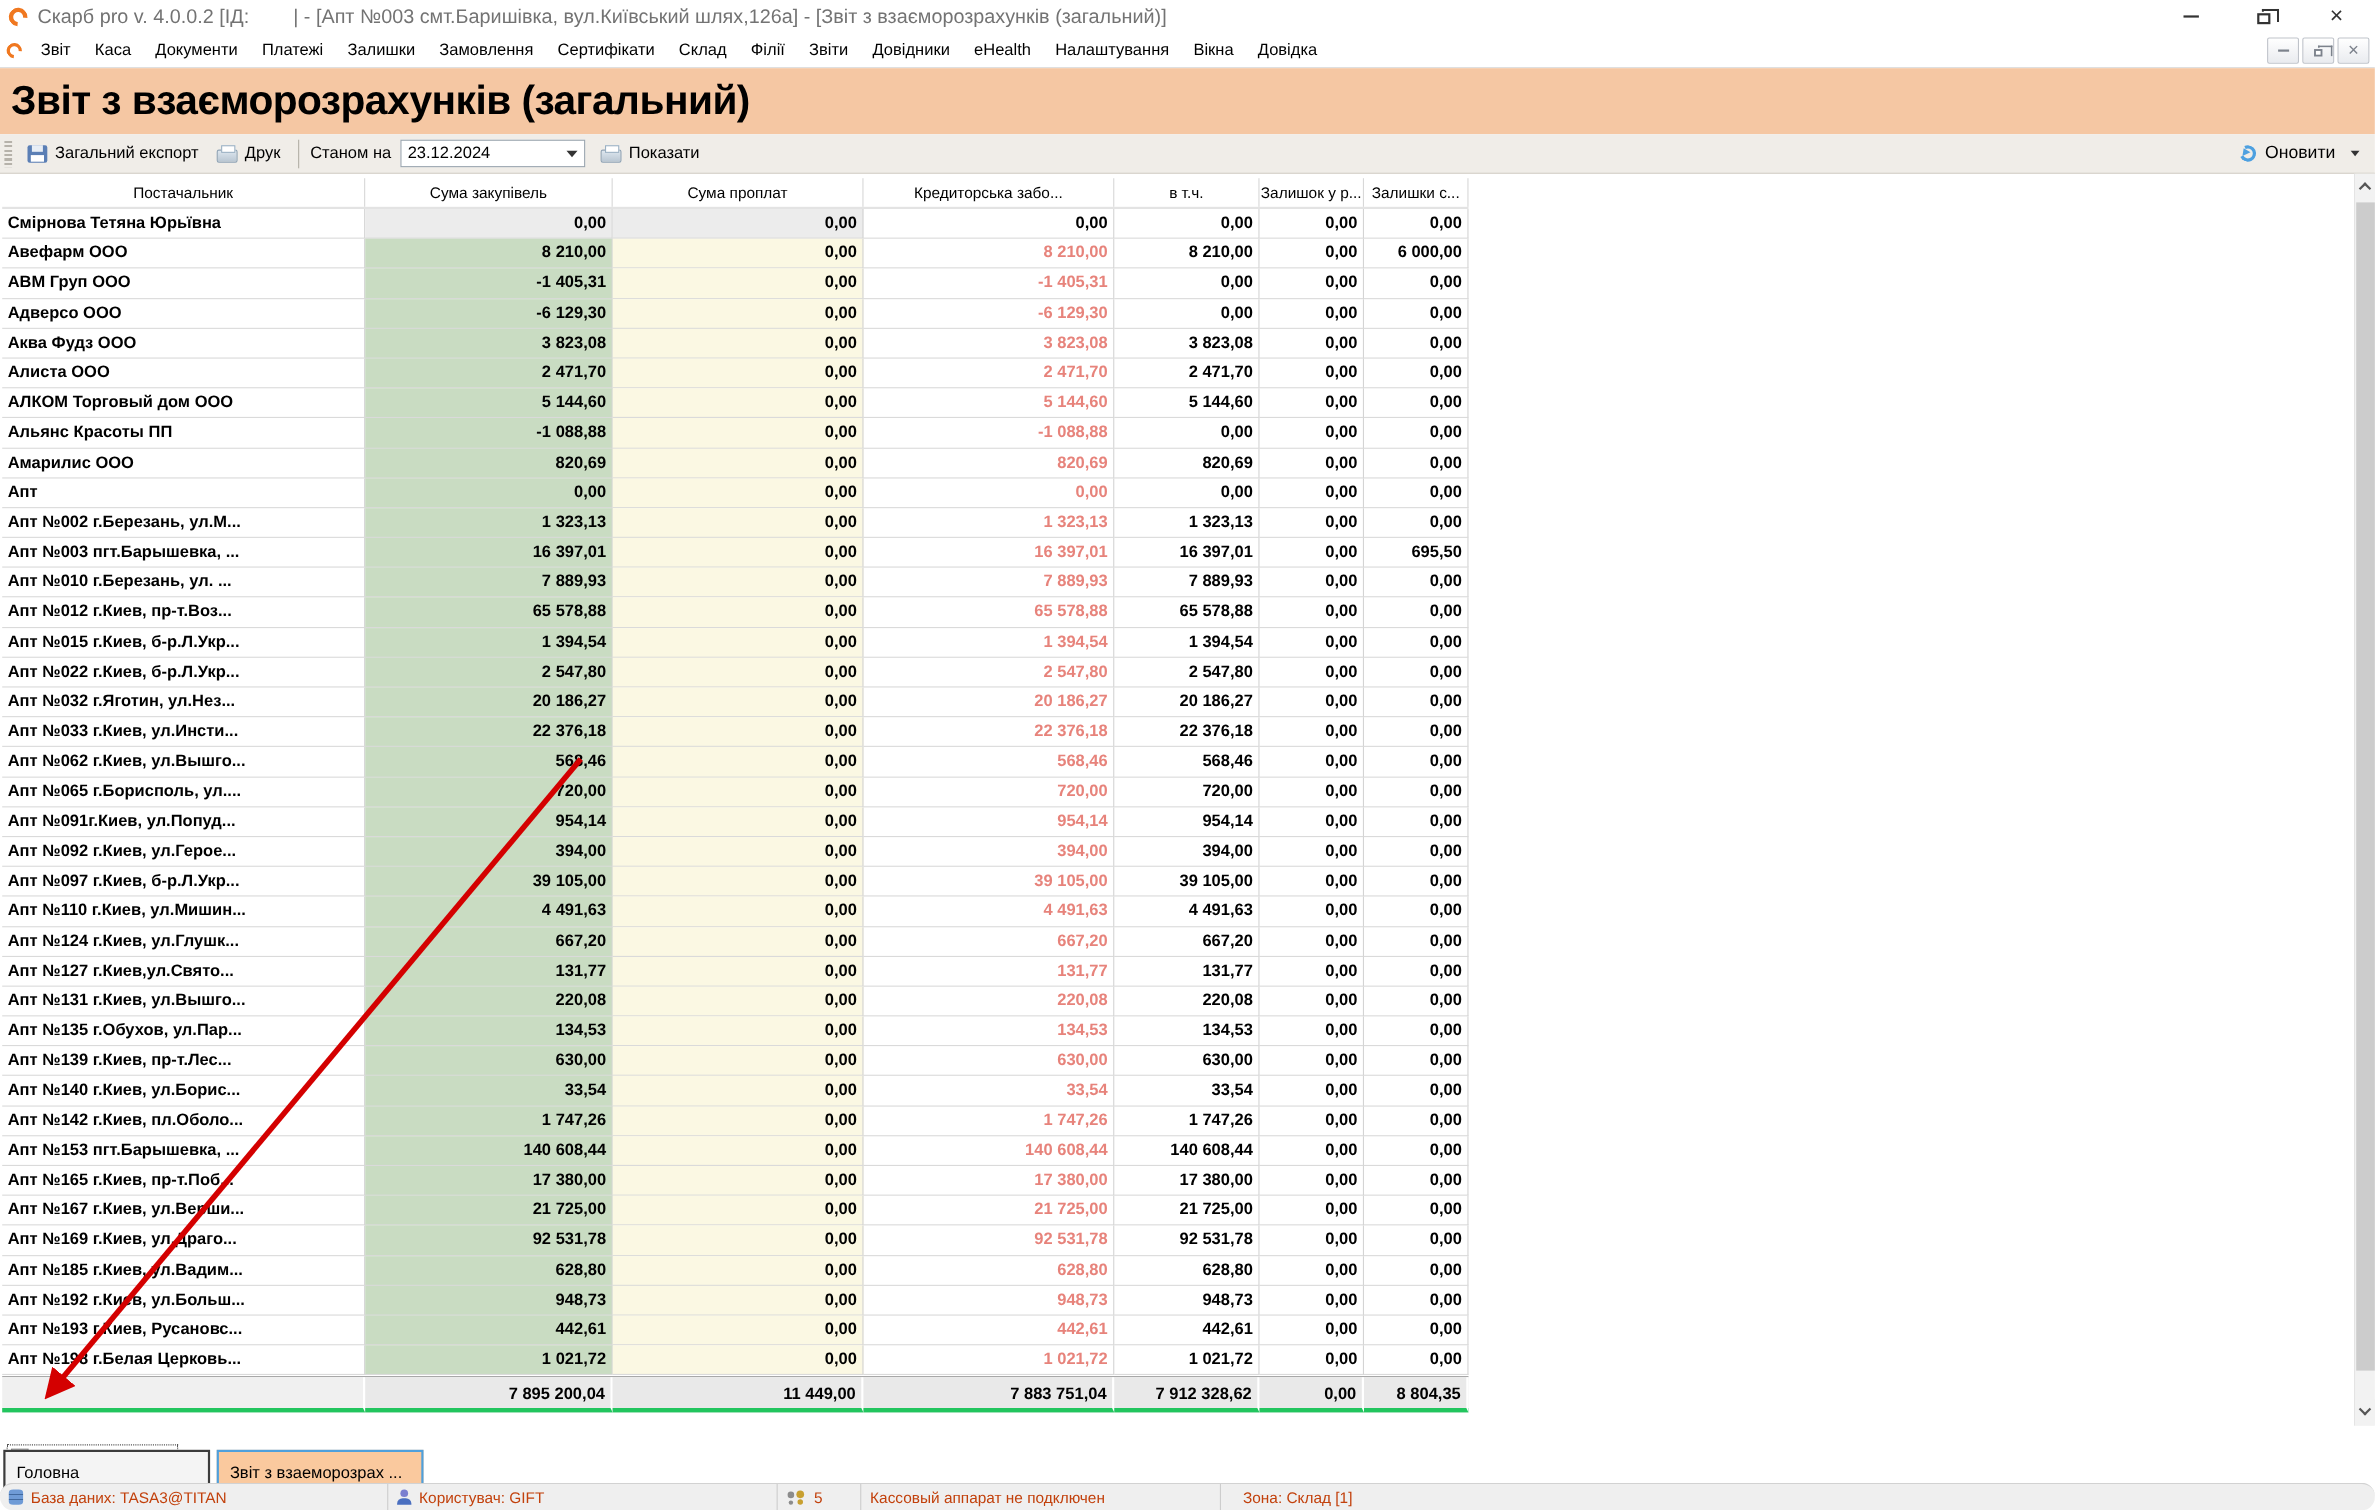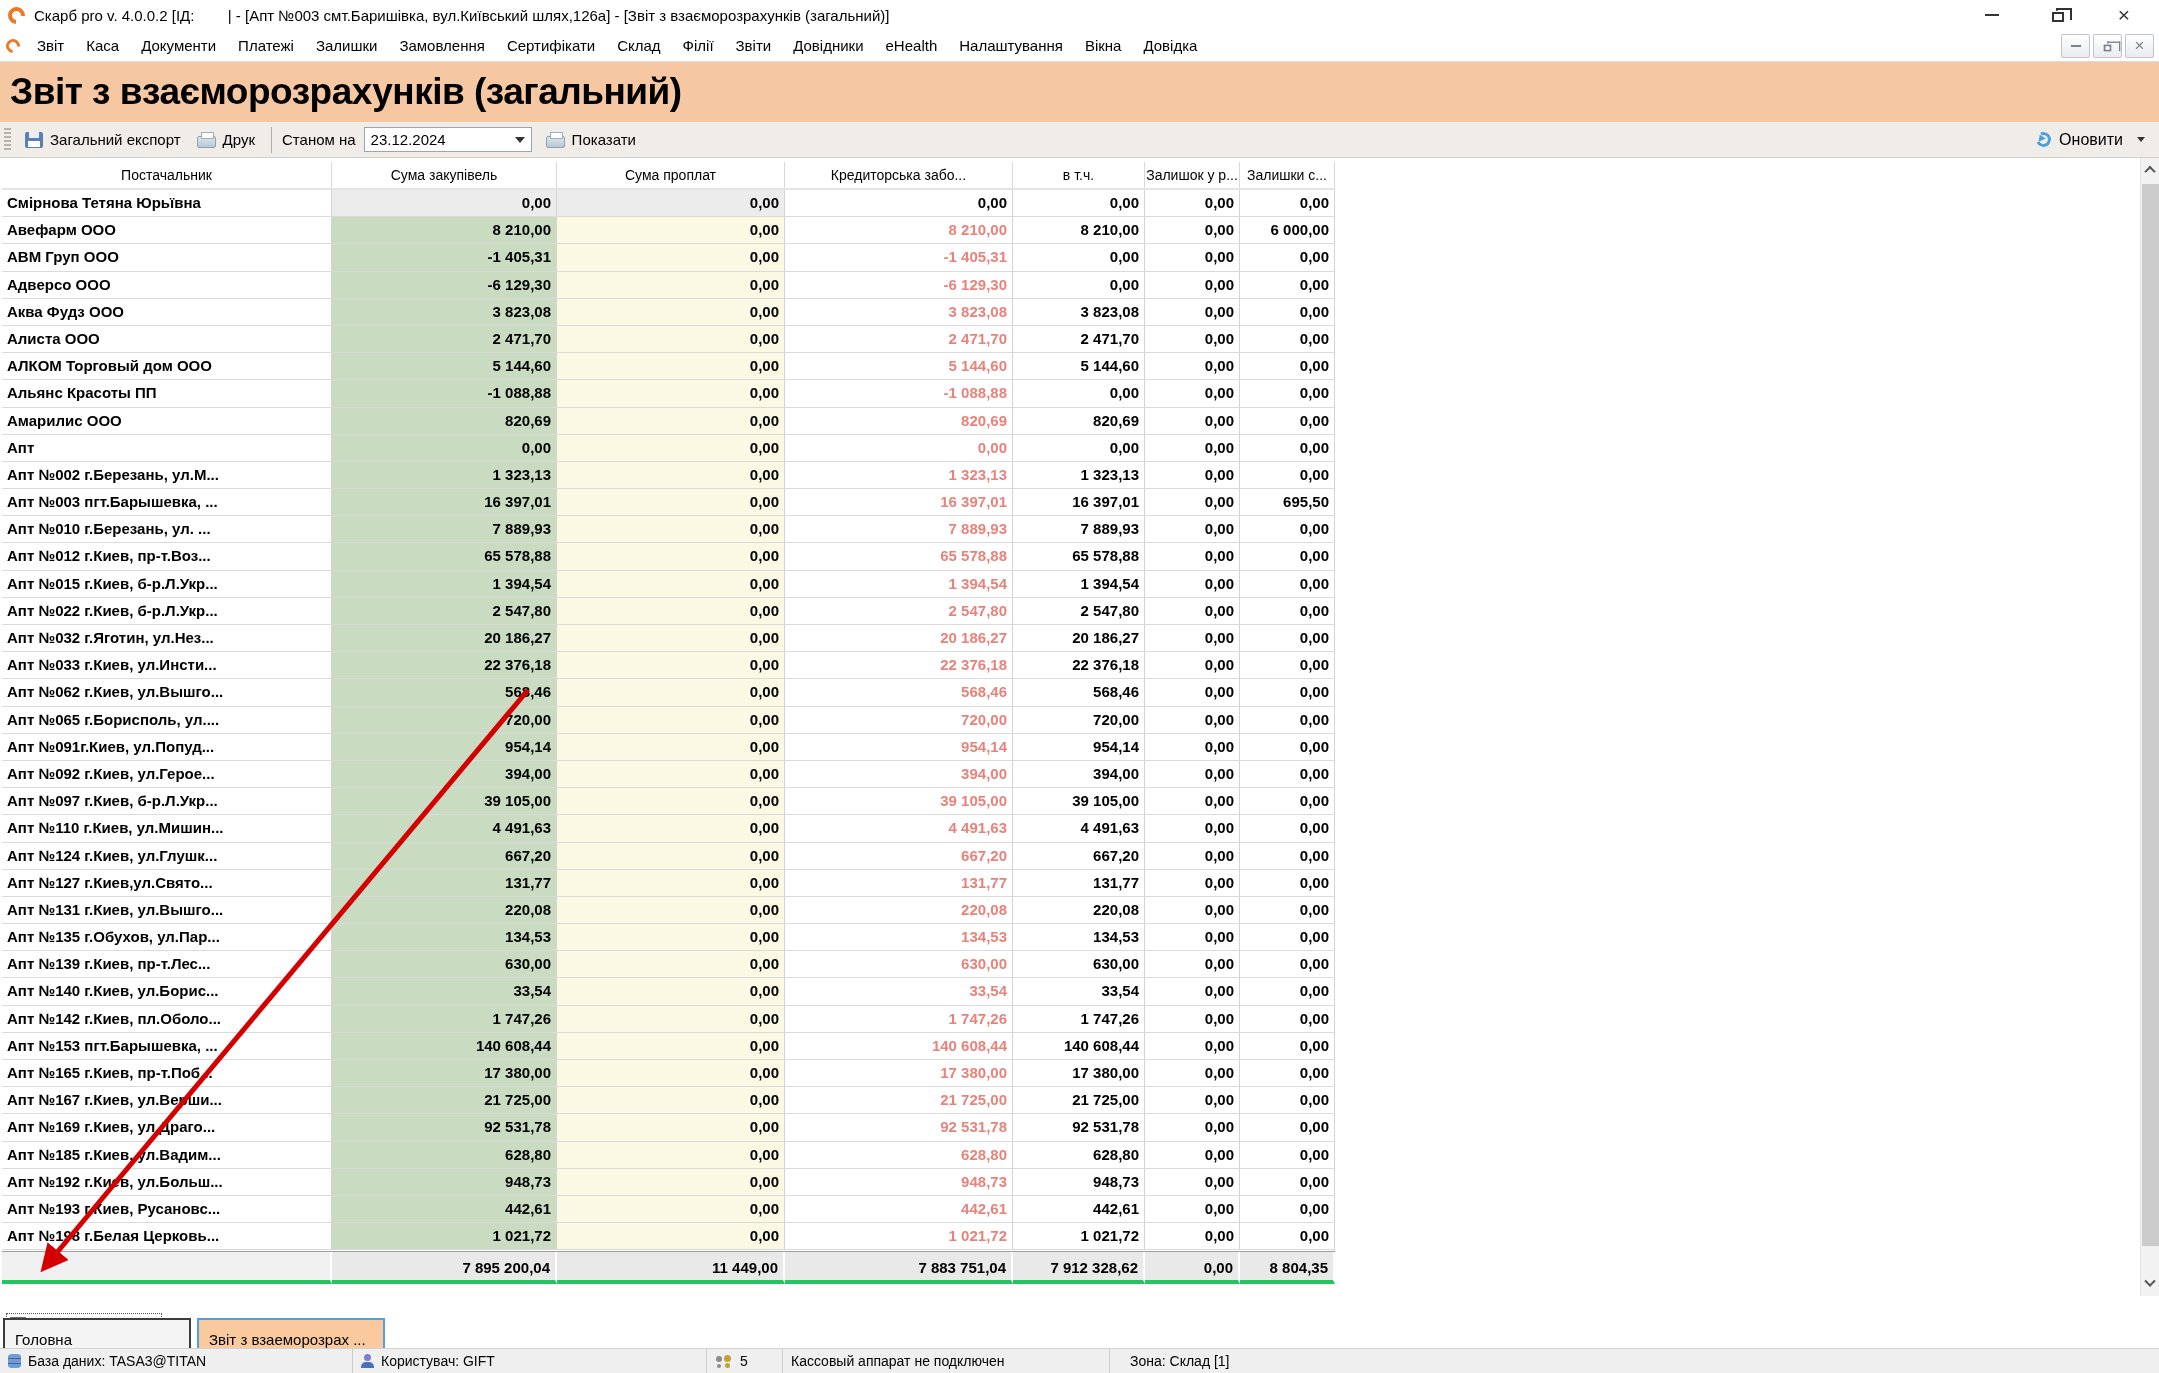--- a/index.html
+++ b/index.html
@@ -7,21 +7,21 @@
     --creditor_text:#e7837b; --totals_bg:#e9e9e9; --toolbar_bg:#f0ede8;
     --active_tab_bg:#fac99e; --active_tab_border:#4fa0dc; --arrow:#d40000; --logo_orange:#f07820;
   }
   *{box-sizing:border-box;margin:0;padding:0;font-family:"Liberation Sans",sans-serif;}
   html,body{width:2159px;height:1373px;overflow:hidden;background:#fff;position:relative;}
 
   
   .titlebar{height:30px;display:flex;align-items:center;background:#fff;padding-left:8px;}
   .logo{width:17px;height:17px;border:4px solid var(--logo_orange);border-radius:50%;
         border-bottom-color:transparent;transform:rotate(-40deg);flex:0 0 auto;}
-  .title-text{margin-left:9px;font-size:15px;color:#000000;white-space:pre;}
+  .title-text{margin-left:9px;font-size:18px;color:#737373;white-space:pre;}
   .win-controls{margin-left:auto;display:flex;align-items:center;gap:44px;padding-right:24px;}
   .wc{width:22px;height:20px;display:flex;align-items:center;justify-content:center;color:#333;cursor:default;}
   .ic-min{width:14px;border-bottom:2px solid #333;height:0;}
   .ic-restore{width:12px;height:10px;border:2px solid #333;position:relative;background:#fff;margin-top:4px;}
   .ic-restore::before{content:"";position:absolute;top:-6px;left:2px;width:12px;height:10px;border:2px solid #333;border-bottom:none;background:transparent;clip-path:polygon(0 0,100% 0,100% 100%,78% 100%,78% 22%,0 22%);}
   .ic-close{font-size:21px;line-height:18px;color:#333;}
 
   
   .menubar{height:32px;display:flex;align-items:center;background:#fff;border-bottom:1px solid #dcdcdc;padding-left:6px;}
   .logo.small{width:14px;height:14px;border-width:3.5px;}
@@ -91,21 +91,21 @@
   .chk-wrap{display:inline-flex;align-items:center;gap:6px;border:1px dotted #555;padding:3px 6px 3px 3px;margin-top:23px;}
   .chkbox{width:16px;height:16px;background:#fff;border:1px solid #6b6b6b;}
   .chk-label{font-size:14.5px;color:#000;}
   .tabs{position:absolute;top:1318px;left:3px;display:flex;gap:6px;}
   .tab{height:43px;display:flex;align-items:center;padding:16px 10px;font-size:15px;cursor:default;}
   .tab.inactive{width:188px;background:#f4f4f4;border:2px solid #3c3c3c;}
   .tab.active{width:188px;background:var(--active_tab_bg);border:2px solid var(--active_tab_border);}
 
   
   .statusbar{position:absolute;bottom:0;left:0;right:0;height:25px;background:#efefef;border-top:1px solid #d2d2d2;
-             display:flex;align-items:center;font-size:14px;color:#000000;}
+             display:flex;align-items:center;font-size:14px;color:#c2410c;border-radius:12px;}
   .ssec{height:100%;display:flex;align-items:center;gap:7px;border-right:1px solid #cdcdcd;padding-left:8px;}
   .s1{width:353px;} .s2{width:354px;} .s3{width:76px;} .s4{width:327px;} .s5{flex:1;border-right:none;padding-left:20px;}
   .icon-db{width:13px;height:14px;background:linear-gradient(#6f9bd6 0 4px,#41699e 4px 5px,#6f9bd6 5px 9px,#41699e 9px 10px,#6f9bd6 10px 14px);border-radius:4px/3px;}
   .icon-user{width:13px;height:14px;position:relative;}
   .icon-user::before{content:"";position:absolute;left:3px;top:0;width:7px;height:7px;border-radius:50%;background:#7a7fd0;}
   .icon-user::after{content:"";position:absolute;left:0;bottom:0;width:13px;height:6px;border-radius:5px 5px 0 0;background:#4a6fc0;}
   .icon-people{width:18px;height:14px;position:relative;}
   .icon-people::before{content:"";position:absolute;left:1px;top:2px;width:6px;height:6px;border-radius:50%;background:#8c8c8c;box-shadow:0 7px 0 -1px #8c8c8c;}
   .icon-people::after{content:"";position:absolute;left:9px;top:1px;width:7px;height:7px;border-radius:50%;background:#c8a030;box-shadow:0 7px 0 -1px #c8a030;}
 

